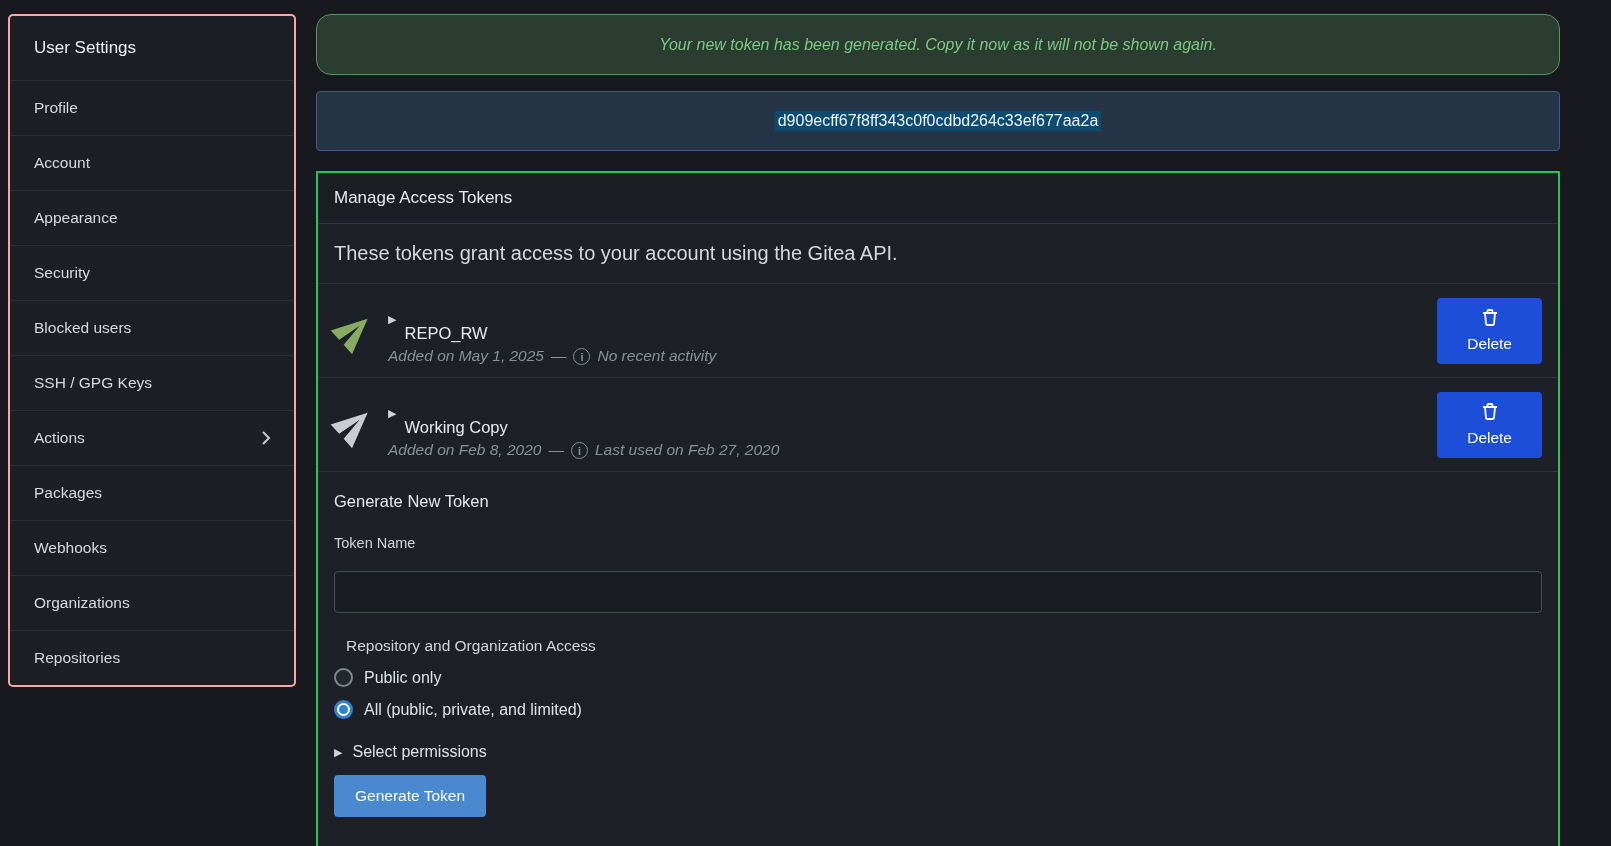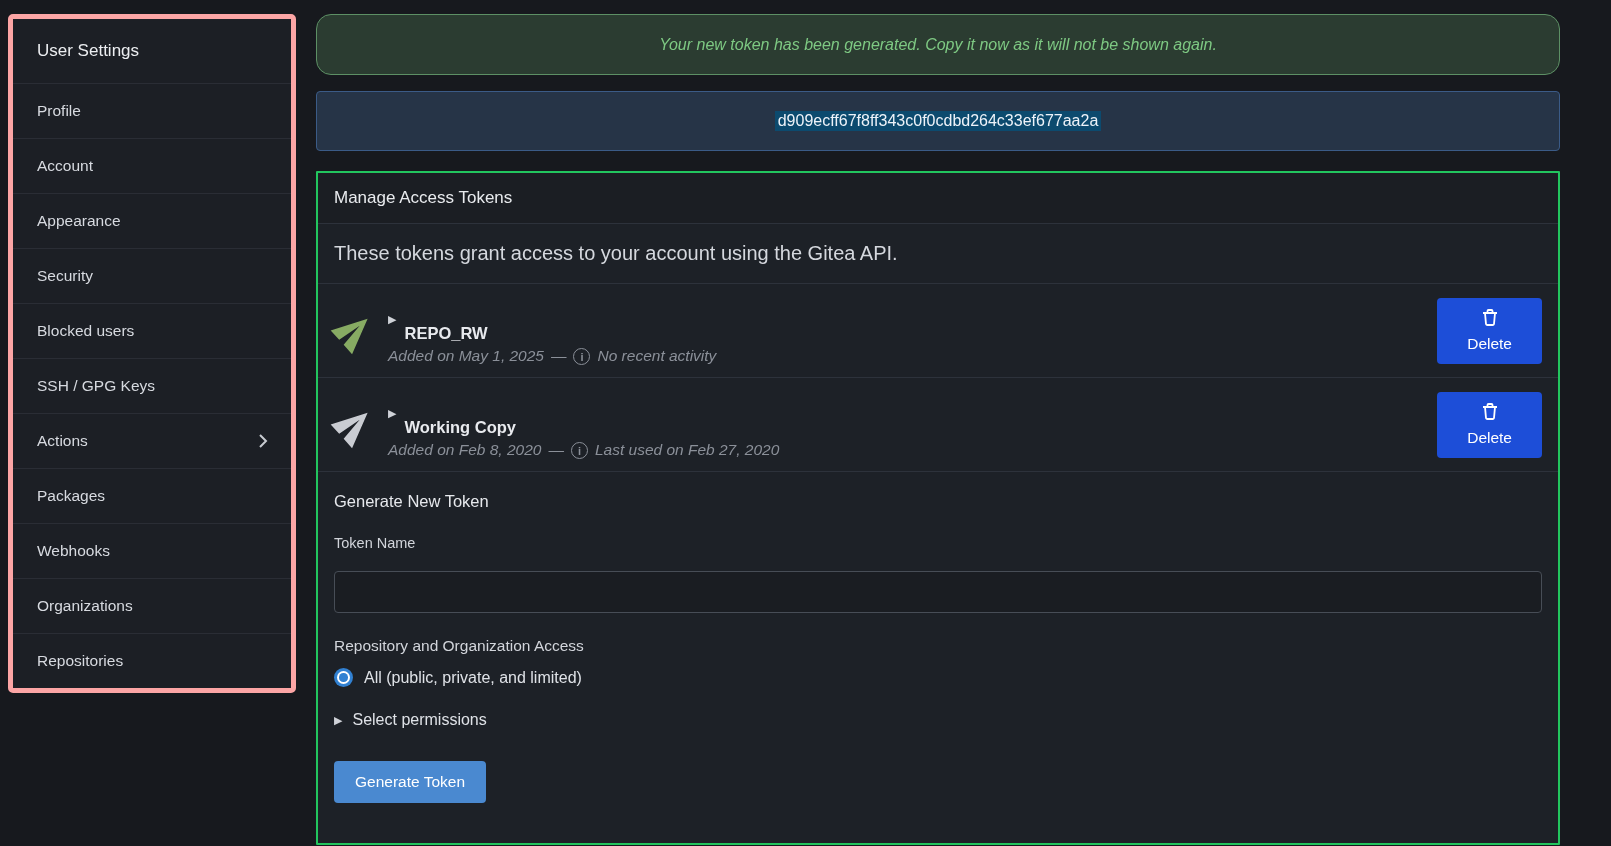--- a/index.html
+++ b/index.html
@@ -9,21 +9,21 @@
     font-family:"Liberation Sans","DejaVu Sans",sans-serif;
     color:#d7dae0;
     display:flex;
     padding:14px 10px 0 8px;
   }
 
   
   .sidebar {
     width:288px; flex-shrink:0;
     background:#1c1f25;
-    border:5px solid #fca5a5;
+    border:2px solid #fca5a5;
     border-radius:5px;
     height:fit-content;
     overflow:hidden;
   }
   .side-header {
     height:64px; display:flex; align-items:center;
     padding:0 24px; font-size:17px; color:#eceef1;
   }
   .side-item {
     height:55px; display:flex; align-items:center; justify-content:space-between;
@@ -68,21 +68,21 @@
   .token-row {
     display:flex; align-items:center;
     padding:12px 16px; border-bottom:1px solid #2d323b;
   }
   .plane { width:40px; height:40px; flex-shrink:0; margin-right:14px; transform:rotate(-42deg); }
   .plane.green path { fill:#87ab63; }
   .plane.gray  path { fill:#c9ccd2; }
   .token-info { flex:1; }
   .token-name-line { display:flex; align-items:center; gap:8px; }
   .caret { font-size:11px; color:#cfd2d8; }
-  .token-name { font-size:16.5px; font-weight:bold; color:#e8eaee;margin-top:28px; }
+  .token-name { font-size:16.5px; font-weight:normal; color:#e8eaee;margin-top:28px; }
   .token-meta {
     margin-top:4px; font-size:15.5px; font-style:italic; color:#8b9099;
     display:flex; align-items:flex-end; gap:7px;
   }
   .info-icon {
     width:17px; height:17px; border:1.5px solid #8b9099; border-radius:50%;
     display:inline-flex; align-items:center; justify-content:center;
     font-size:11px; font-style:normal; font-weight:bold; color:#8b9099; flex-shrink:0;
   }
   .delete-btn {
@@ -97,21 +97,21 @@
   
   .gen-form { padding:20px 16px 40px 16px; }
   .form-title { font-size:16.5px; color:#e6e8ec; margin-bottom:24px; }
   .field-label { font-size:14.5px; color:#d2d5db; margin-bottom:20px; }
   .text-input {
     width:100%; height:42px; background:#1a1d22;
     border:1px solid #474d56; border-radius:4px;
     color:#dfe2e7; font-size:15px; padding:0 12px;
     font-family:inherit;
   }
-  .access-label { margin-top:24px; font-size:15.5px; color:#d2d5db; }
+  .access-label { margin-top:24px; font-size:15.5px; color:#d2d5db;margin-left:12px; }
   .radio-row { display:flex; align-items:center; gap:11px; margin-top:13px; cursor:pointer; }
   .radio {
     width:19px; height:19px; border-radius:50%;
     border:2px solid #80868f; background:#23262c; flex-shrink:0;
   }
   .radio.checked {
     border:none; background:#3181d2;
     display:flex; align-items:center; justify-content:center;
   }
   .radio-inner {
@@ -119,21 +119,21 @@
     display:flex; align-items:center; justify-content:center;
   }
   .radio-inner::after {
     content:""; width:8.5px; height:8.5px; border-radius:50%; background:#3181d2;
   }
   .radio-label { font-size:16px; color:#dfe2e7; }
   .perm-row { margin-top:24px; display:flex; align-items:center; gap:10px; cursor:pointer; }
   .perm-caret { font-size:11px; color:#cfd2d8; }
   .perm-label { font-size:16px; color:#dfe2e7; }
   .submit-btn {
-    margin-top:32px; background:#4a89d0; color:#ffffff;
+    margin-top:14px; background:#4a89d0; color:#ffffff;
     border:none; border-radius:4px; padding:12px 21px;
     font-size:15.5px; cursor:pointer; font-family:inherit;
   }
 </style>
 </head>
 <body>
 
 <nav class="sidebar">
   <div class="side-header">User Settings</div>
 
@@ -239,20 +239,24 @@
 
     <div class="gen-form">
       <div class="form-title">Generate New Token</div>
 
       <div class="field-label">Token Name</div>
       <input class="text-input" type="text" value="" style="">
 
       <div class="access-label">Repository and Organization Access</div>
 
       <div class="radio-row">
+        <span class="radio"></span>
+        <span class="radio-label">Public only</span>
+      </div>
+      <div class="radio-row">
         <span class="radio checked">
             <span class="radio-inner"></span>
           </span>
         <span class="radio-label">All (public, private, and limited)</span>
       </div>
 
       <div class="perm-row">
         <span class="perm-caret">▶</span>
         <span class="perm-label">Select permissions</span>
       </div>

